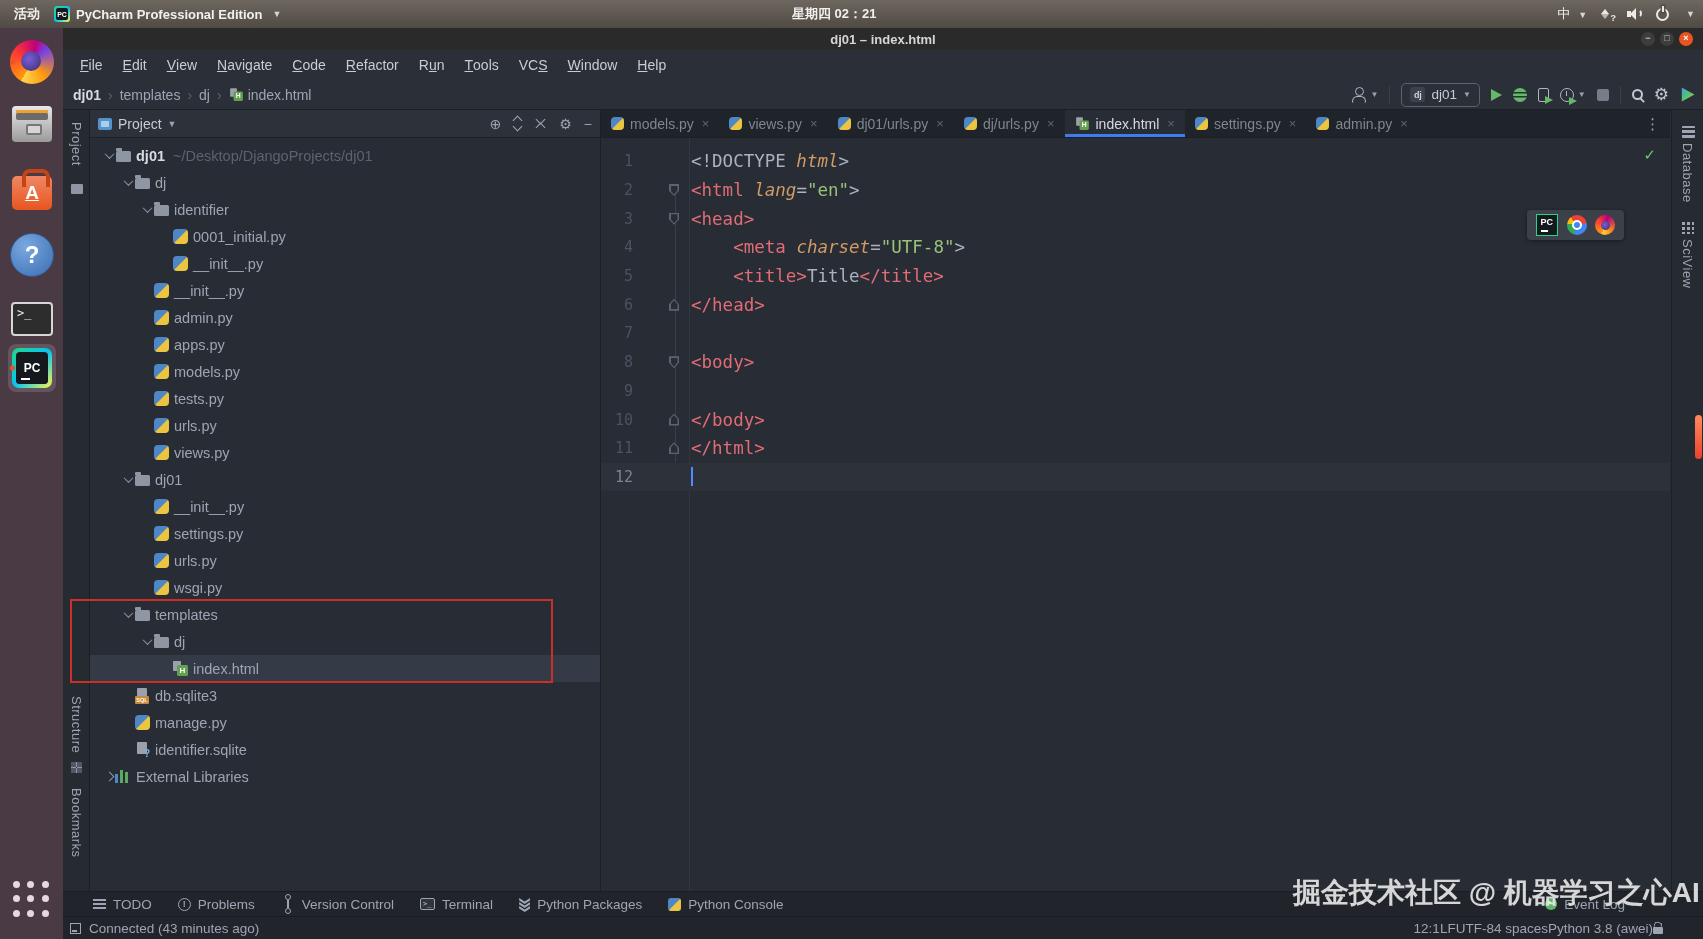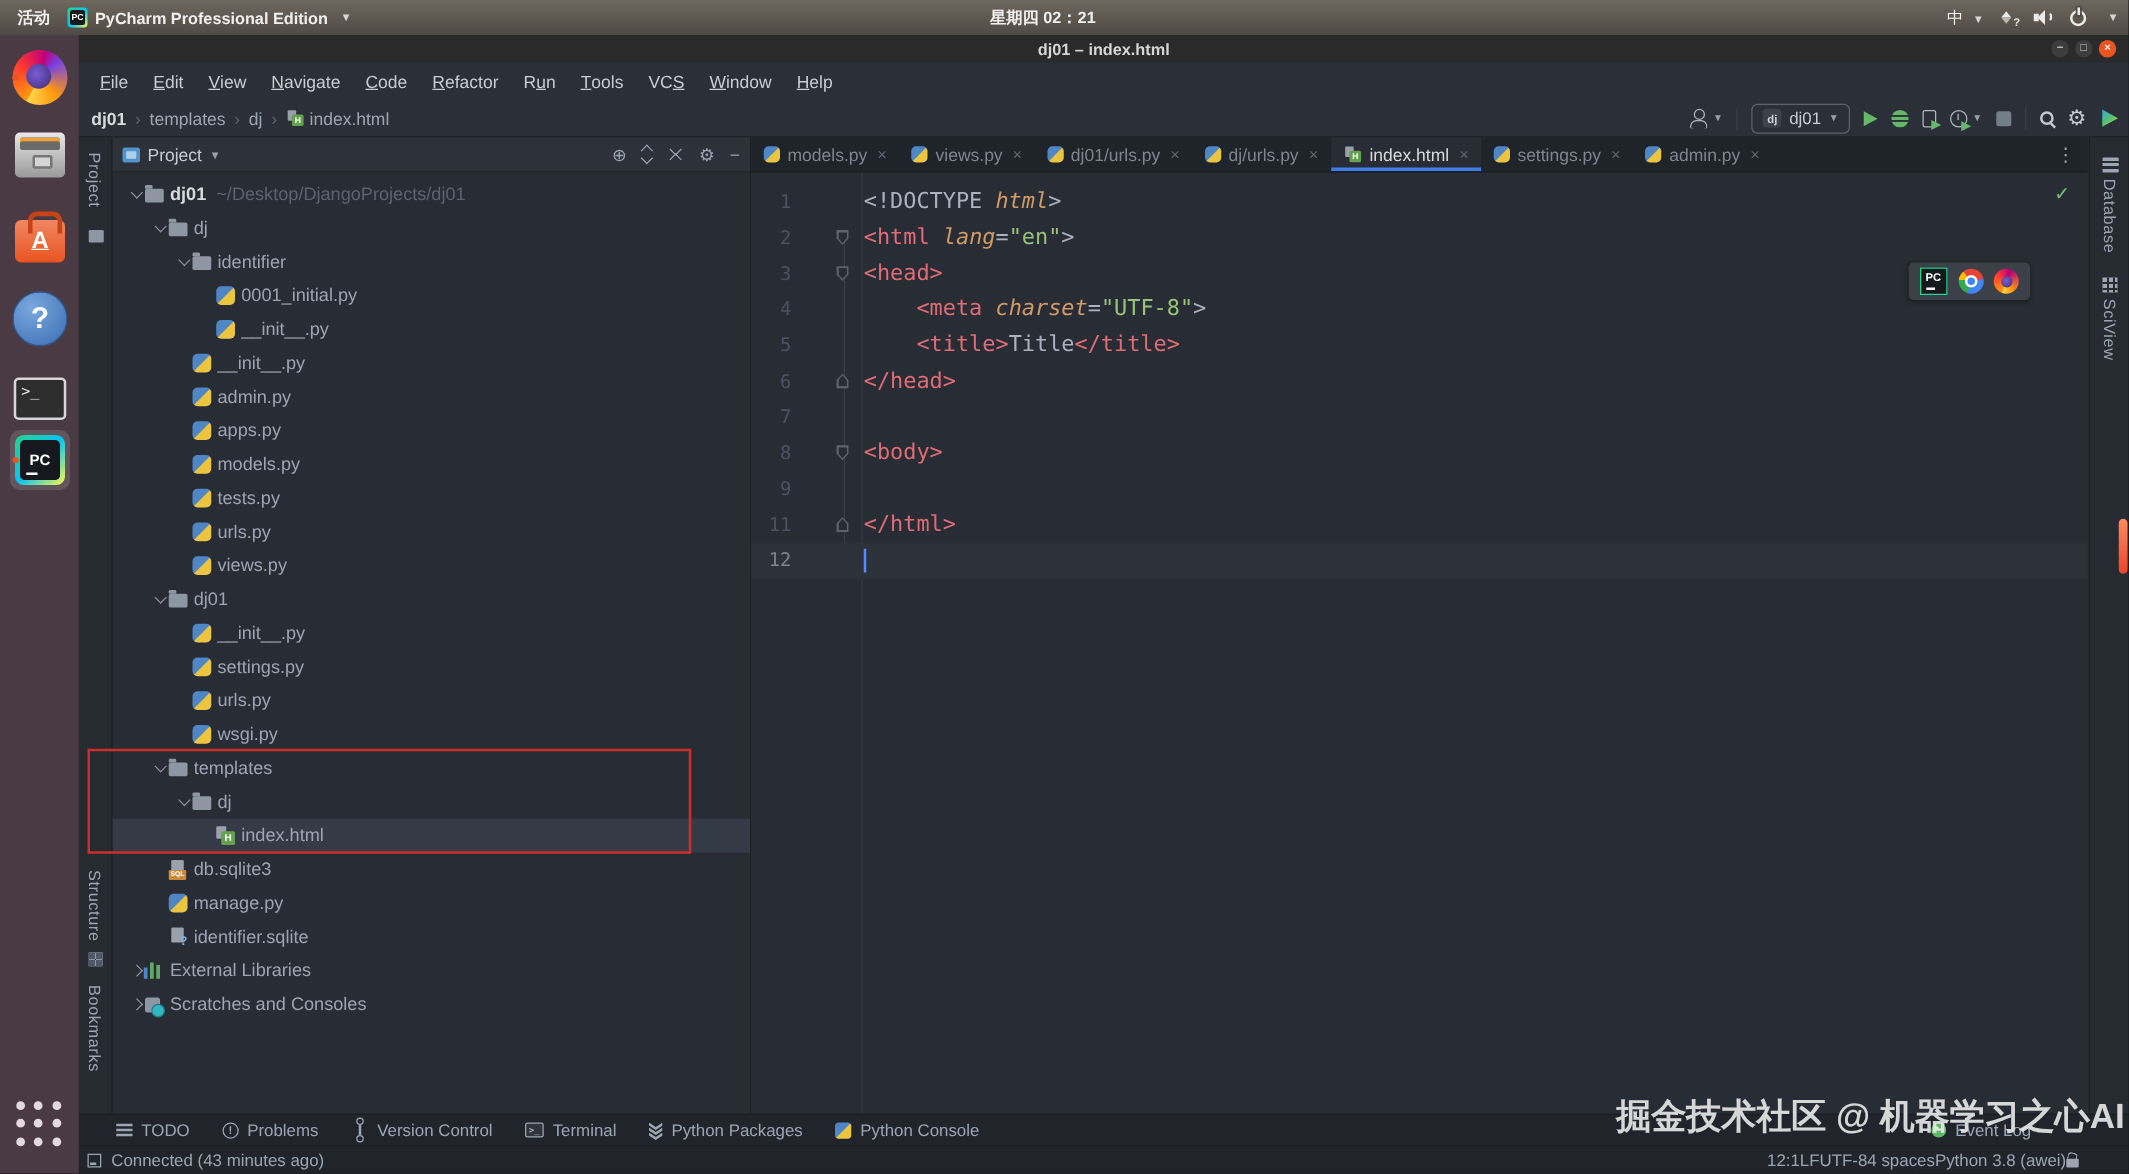--- a/index.html
+++ b/index.html
@@ -573,30 +573,20 @@
             <div class="trow">
               <span class="tindent" style="width: 12px;"></span>
               <span class="tchev">
                 <i class="r"></i>
               </span>
               <span class="ticon">
                 <span class="ic-libs"></span>
               </span>
               <span class="tlabel">External Libraries</span>
             </div>
-            <div class="trow">
-              <span class="tindent" style="width: 12px;"></span>
-              <span class="tchev">
-                <i class="r"></i>
-              </span>
-              <span class="ticon">
-                <span class="ic-scratch"></span>
-              </span>
-              <span class="tlabel">Scratches and Consoles</span>
-            </div>
           </div>
       </div>
 
       <div class="editor">
         <div class="tabbar" id="tabbar">
             <div class="tab">
               <span class="ic-py"></span>
               <span>models.py</span>
               <span class="close">×</span>
             </div>
@@ -679,20 +669,27 @@
               <div class="crow">
                 <span class="ln">8</span>
                 <span class="foldbox">
                   <span class="fold d"></span>
                 </span>
                 <span class="ctext"><span class="tok-t">&lt;body&gt;</span></span>
               </div>
               <div class="crow">
                 <span class="ln">9</span>
                 <span class="foldbox"></span>
+              </div>
+              <div class="crow">
+                <span class="ln">10</span>
+                <span class="foldbox">
+                  <span class="fold u"></span>
+                </span>
+                <span class="ctext"><span class="tok-t">&lt;/body&gt;</span></span>
               </div>
               <div class="crow">
                 <span class="ln">11</span>
                 <span class="foldbox">
                   <span class="fold u"></span>
                 </span>
                 <span class="ctext"><span class="tok-t">&lt;/html&gt;</span></span>
               </div>
               <div class="crow caret-line">
                 <span class="ln">12</span>

